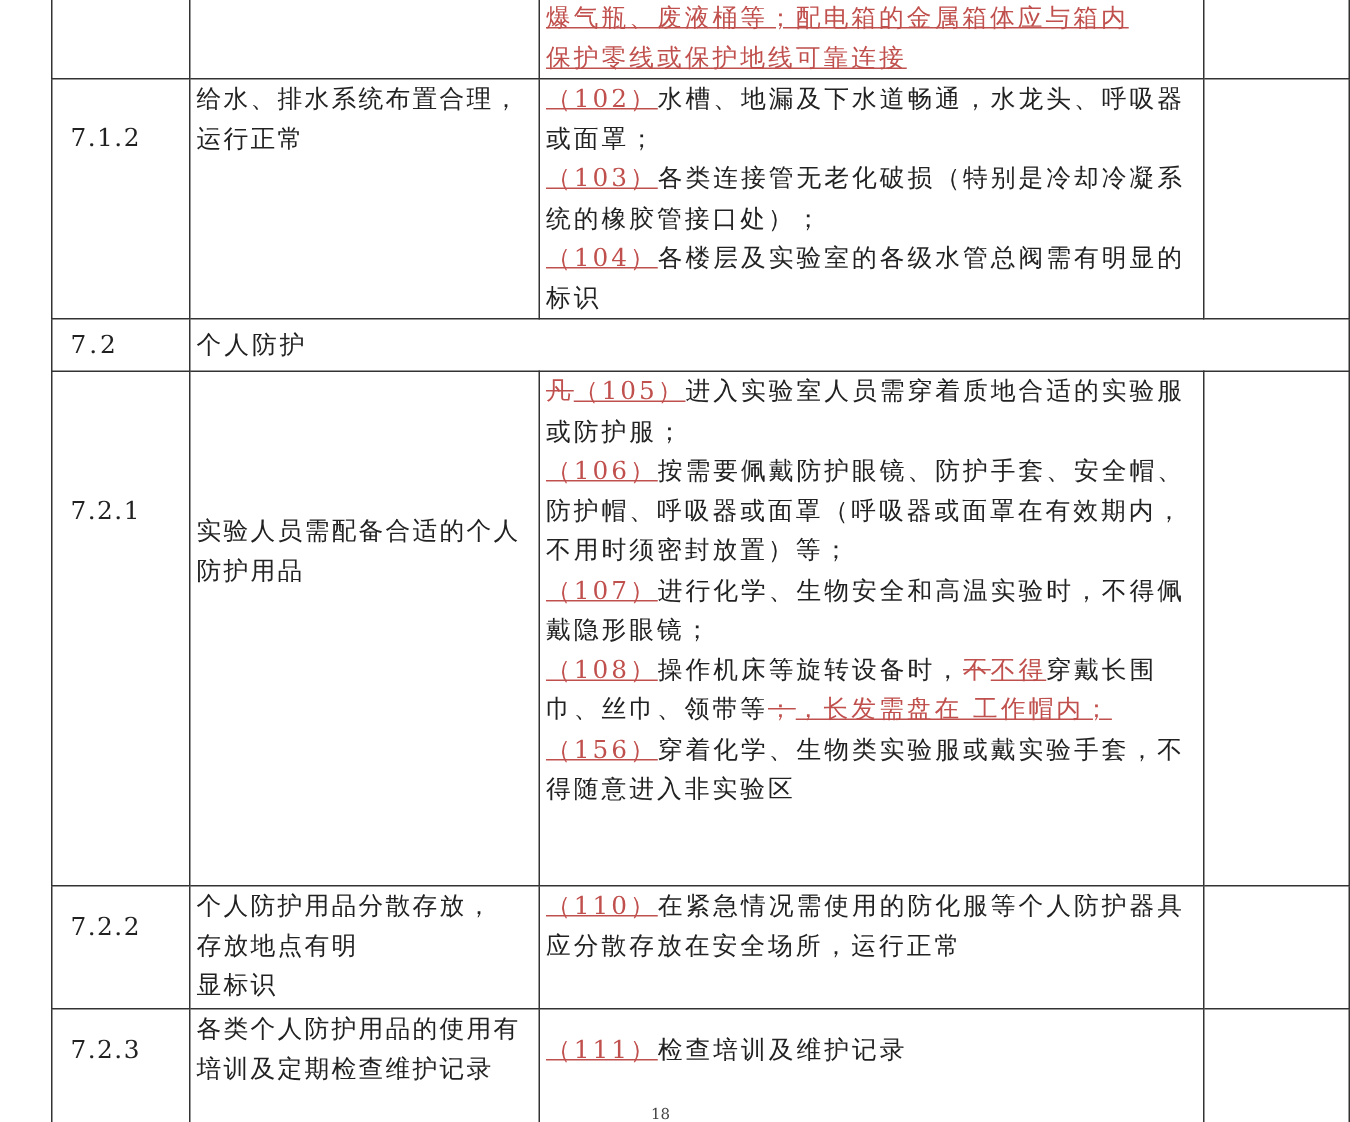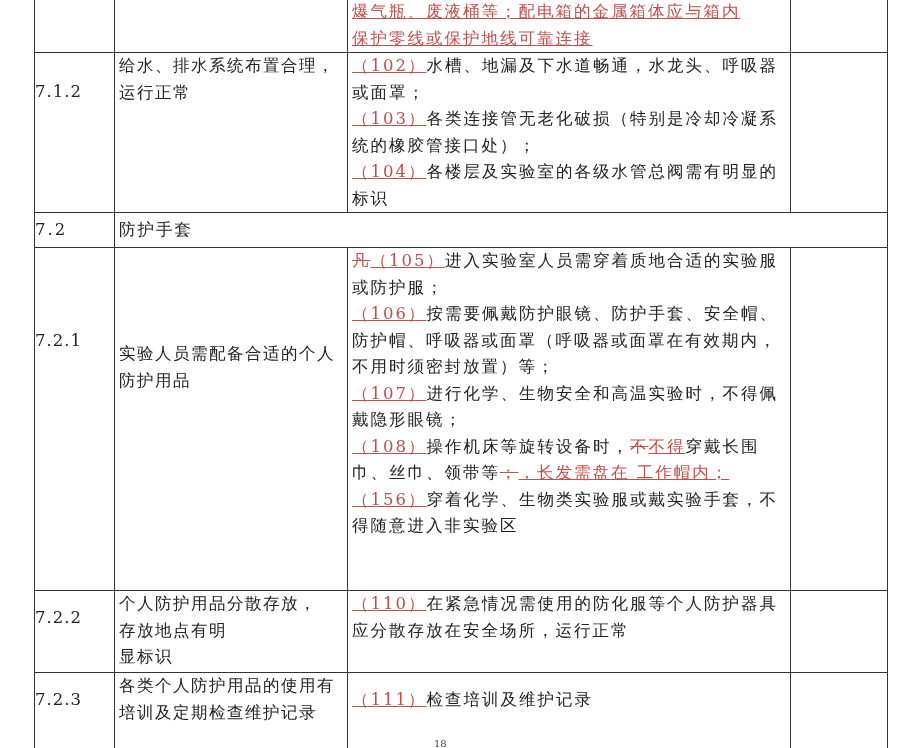--- a/index.html
+++ b/index.html
@@ -1,21 +1,21 @@
 <!DOCTYPE html>
 <html><head>
 <meta charset="utf-8">
 <style>
   html, body { margin:0; padding:0; background:#fff; }
   body { width:900px; height:748px; overflow:hidden; position:relative;
          font-family:"DejaVu Serif", serif; color:#222; }
   .page { position:absolute; left:0; top:0; width:900px; height:748px;margin-left:10px; }
   table { position:absolute; left:24px; top:-4px; border-collapse:collapse; table-layout:fixed; }
   td { border:1.5px solid #333; vertical-align:top; padding:0; font-size:16.5px; line-height:26.5px; }
-  td.c1 { width:79px; padding-left:0; vertical-align:middle; letter-spacing:1px; }
+  td.c1 { width:79px; padding-left:12px; vertical-align:middle; letter-spacing:1px; }
   td.c2 { width:228px; padding-left:4px; letter-spacing:1.5px; }
   td.c3 { width:436px; padding-left:4px; padding-right:2px; letter-spacing:2px; }
   td.c4 { width:96px; }
   td.sec { vertical-align:middle; letter-spacing:2px; }
   .ins { color:#c0504d; text-decoration:underline; text-decoration-color:#c0504d; }
   .del { color:#c0504d; text-decoration:line-through; }
   .pnum { position:absolute; left:424px; top:738px; font-size:10px; color:#444; }
 </style>
 </head>
 <body>
@@ -40,21 +40,21 @@
     <td class="c3">
       <div><span class="ins">（102）</span><span>水槽、地漏及下水道畅通，水龙头、呼吸器或面罩；</span></div>
       <div><span class="ins">（103）</span><span>各类连接管无老化破损（特别是冷却冷凝系统的橡胶管接口处）；</span></div>
       <div><span class="ins">（104）</span><span>各楼层及实验室的各级水管总阀需有明显的标识</span></div>
     </td>
     <td class="c4"></td>
   </tr>
 
   <tr style="height:35px">
     <td class="c1 sec">7.2</td>
-    <td class="sec" colspan="3" style="padding-left:4px">防护手套</td>
+    <td class="sec" colspan="3" style="padding-left:4px">个人防护</td>
   </tr>
 
   <tr style="height:343px">
     <td class="c1" style="vertical-align:top;padding-top:80px">7.2.1</td>
     <td class="c2" style="padding-top:93px">实验人员需配备合适的个人防护用品</td>
     <td class="c3">
       <div><span class="del">凡</span><span class="ins">（105）</span><span>进入实验室人员需穿着质地合适的实验服或防护服；</span></div>
       <div><span class="ins">（106）</span><span>按需要佩戴防护眼镜、防护手套、安全帽、防护帽、呼吸器或面罩（呼吸器或面罩在有效期内，不用时须密封放置）等；</span></div>
       <div><span class="ins">（107）</span><span>进行化学、生物安全和高温实验时，不得佩戴隐形眼镜；</span></div>
       <div><span class="ins">（108）</span><span>操作机床等旋转设备时，</span><span class="del">不</span><span class="ins">不得</span><span>穿戴长围巾、丝巾、领带等</span><span class="del">；</span><span class="ins">，长发需盘在 工作帽内；</span></div>

